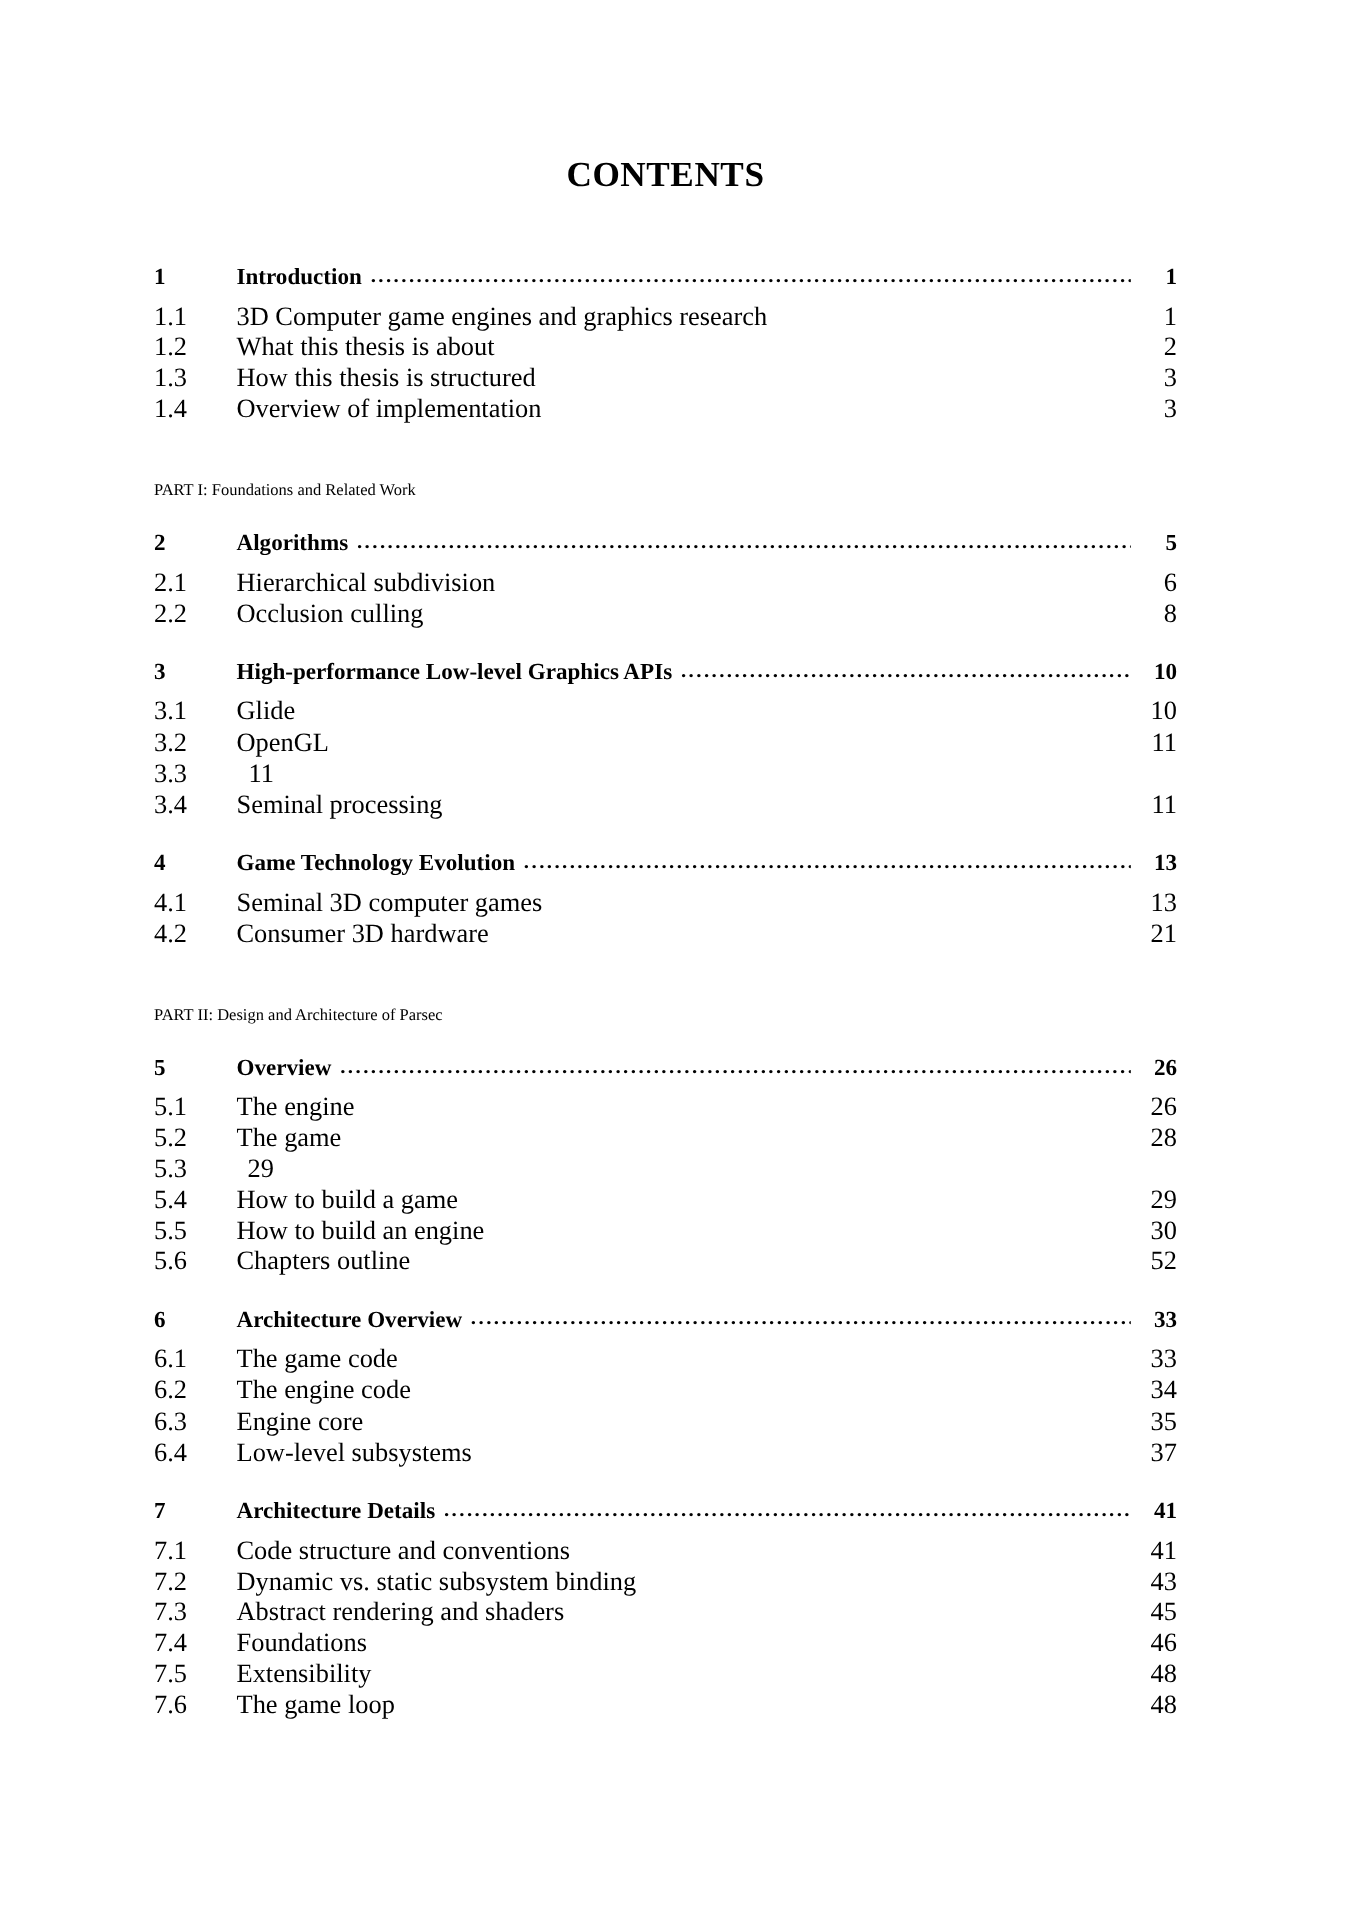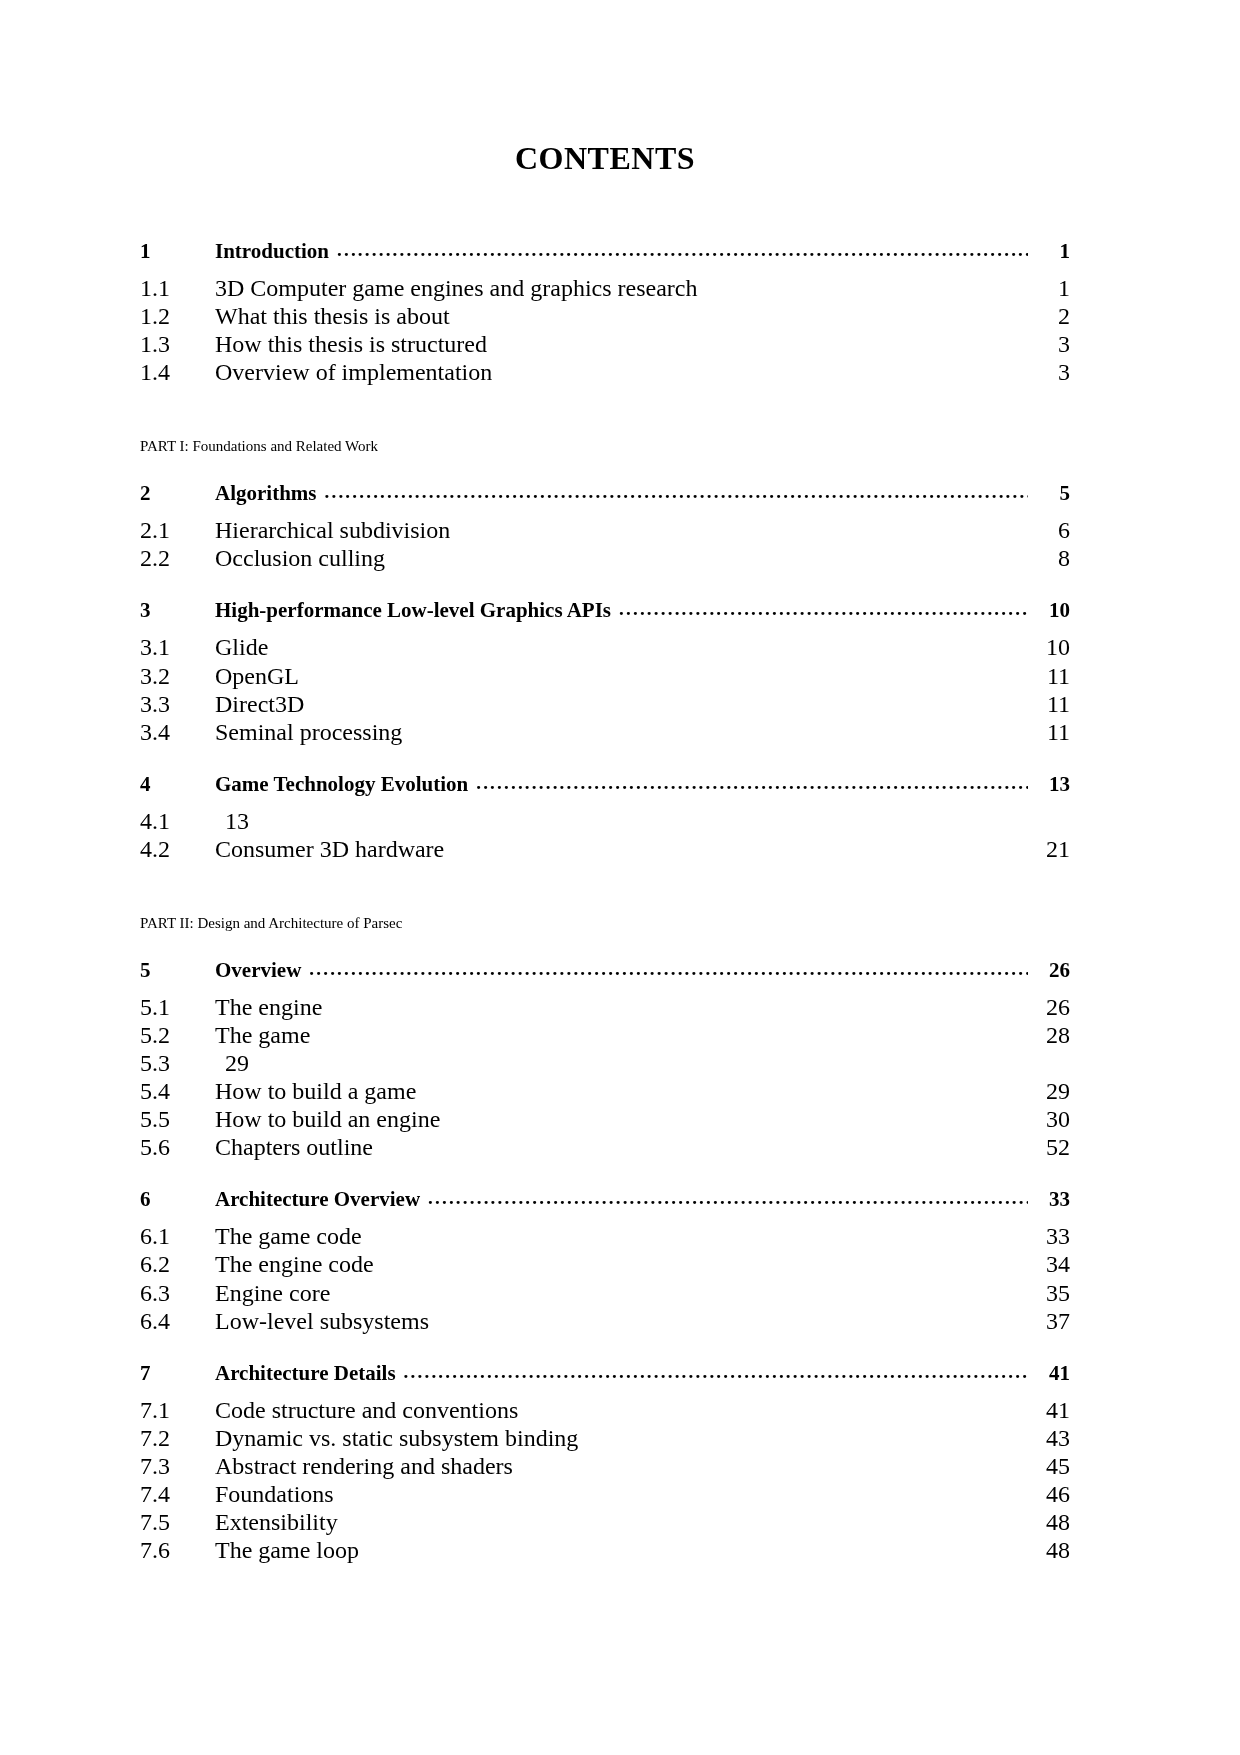--- a/index.html
+++ b/index.html
@@ -174,40 +174,40 @@
               <span class="section-title">Glide</span>
               <span class="section-page">10</span>
             </div>
             <div class="section-row">
               <span class="section-num">3.2</span>
               <span class="section-title">OpenGL</span>
               <span class="section-page">11</span>
             </div>
             <div class="section-row">
               <span class="section-num">3.3</span>
-              <span class="section-title">Direct3D</span>
               <span class="section-page">11</span>
             </div>
             <div class="section-row">
               <span class="section-num">3.4</span>
               <span class="section-title">Seminal processing</span>
               <span class="section-page">11</span>
             </div>
           </div>
         </div>
         <div class="group">
           <div class="chapter-row">
             <span class="chapter-num">4</span>
             <span class="chapter-title">Game Technology Evolution</span>
             <span class="leader">..............................................................................................................................................................</span>
             <span class="chapter-page">13</span>
           </div>
           <div class="sections">
             <div class="section-row">
               <span class="section-num">4.1</span>
+              <span class="section-title">Seminal 3D computer games</span>
               <span class="section-page">13</span>
             </div>
             <div class="section-row">
               <span class="section-num">4.2</span>
               <span class="section-title">Consumer 3D hardware</span>
               <span class="section-page">21</span>
             </div>
           </div>
         </div>
         <div class="part-heading">PART II:  Design and Architecture of Parsec</div>

